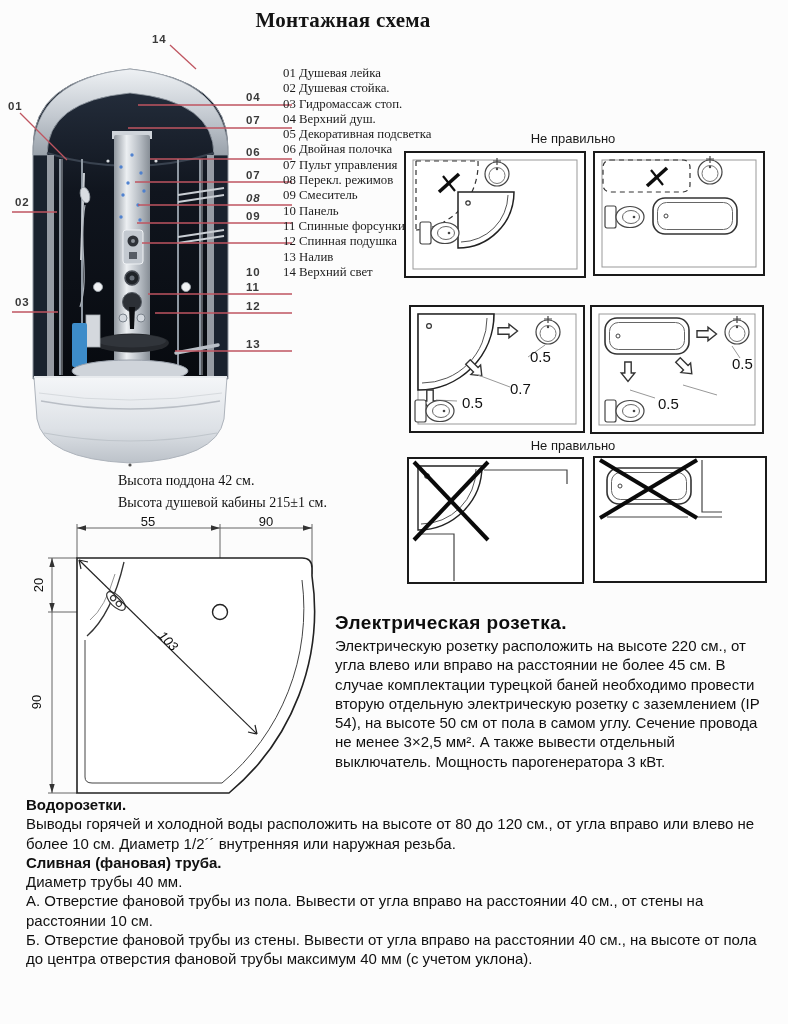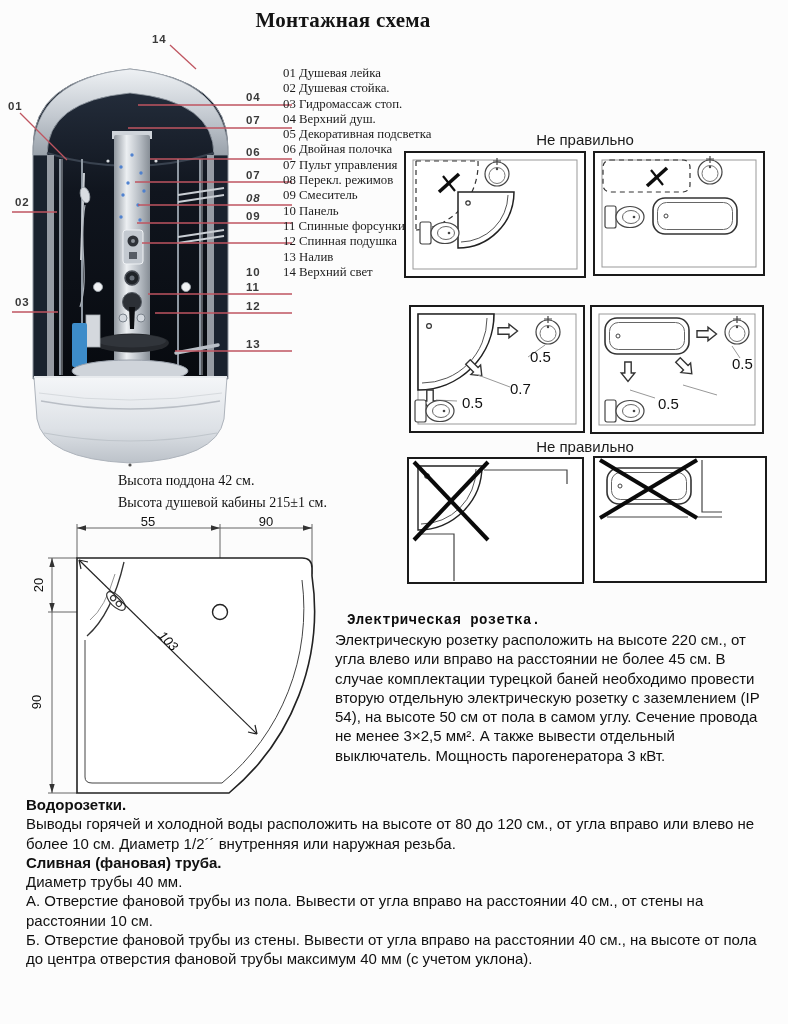--- a/index.html
+++ b/index.html
@@ -3,23 +3,23 @@
 <meta charset="utf-8">
 <style>
   html,body{margin:0;padding:0;background:#e9e9e9;}
   .page{position:relative;width:788px;height:1024px;background:#fcfcfc;margin:0 auto;
         font-family:"Liberation Sans",sans-serif;color:#141414;overflow:hidden;padding-left:44px;}
   .abs{position:absolute;}
   .serif{font-family:"Liberation Serif",serif;}
   .title{font-size:21px;font-weight:bold;text-align:center;letter-spacing:.3px;}
   .callout{font-size:11.5px;font-weight:bold;color:#3a3a3a;letter-spacing:.8px;}
   .parts{font-family:"Liberation Serif",serif;font-size:12.8px;line-height:15.3px;color:#1c1c1c;}
-  .secLabel{font-size:15px;color:#1a1a1a;text-align:center;width:370px;left:400px;}
+  .secLabel{font-size:13px;color:#1a1a1a;text-align:center;width:370px;left:388px;}
   .heights{font-family:"Liberation Serif",serif;font-size:14px;line-height:21.5px;color:#111;}
-  .elecHead{font-family:Liberation Mono, monospace;font-weight:bold;font-size:14px;letter-spacing:.4px;color:#0d0d0d;margin-left:12px;}
+  .elecHead{font-family:Liberation Sans, sans-serif;font-weight:bold;font-size:19px;letter-spacing:.4px;color:#0d0d0d;}
   .bodyTxt{font-size:15px;line-height:19.3px;color:#101010;}
   .bold{font-weight:bold;}
   .bottomBlock p{margin:0;}
   svg{display:block;}
   svg text{font-family:"Liberation Sans",sans-serif;fill:#111;}
 </style>
 </head>
 <body>
 
 <div class="page">

